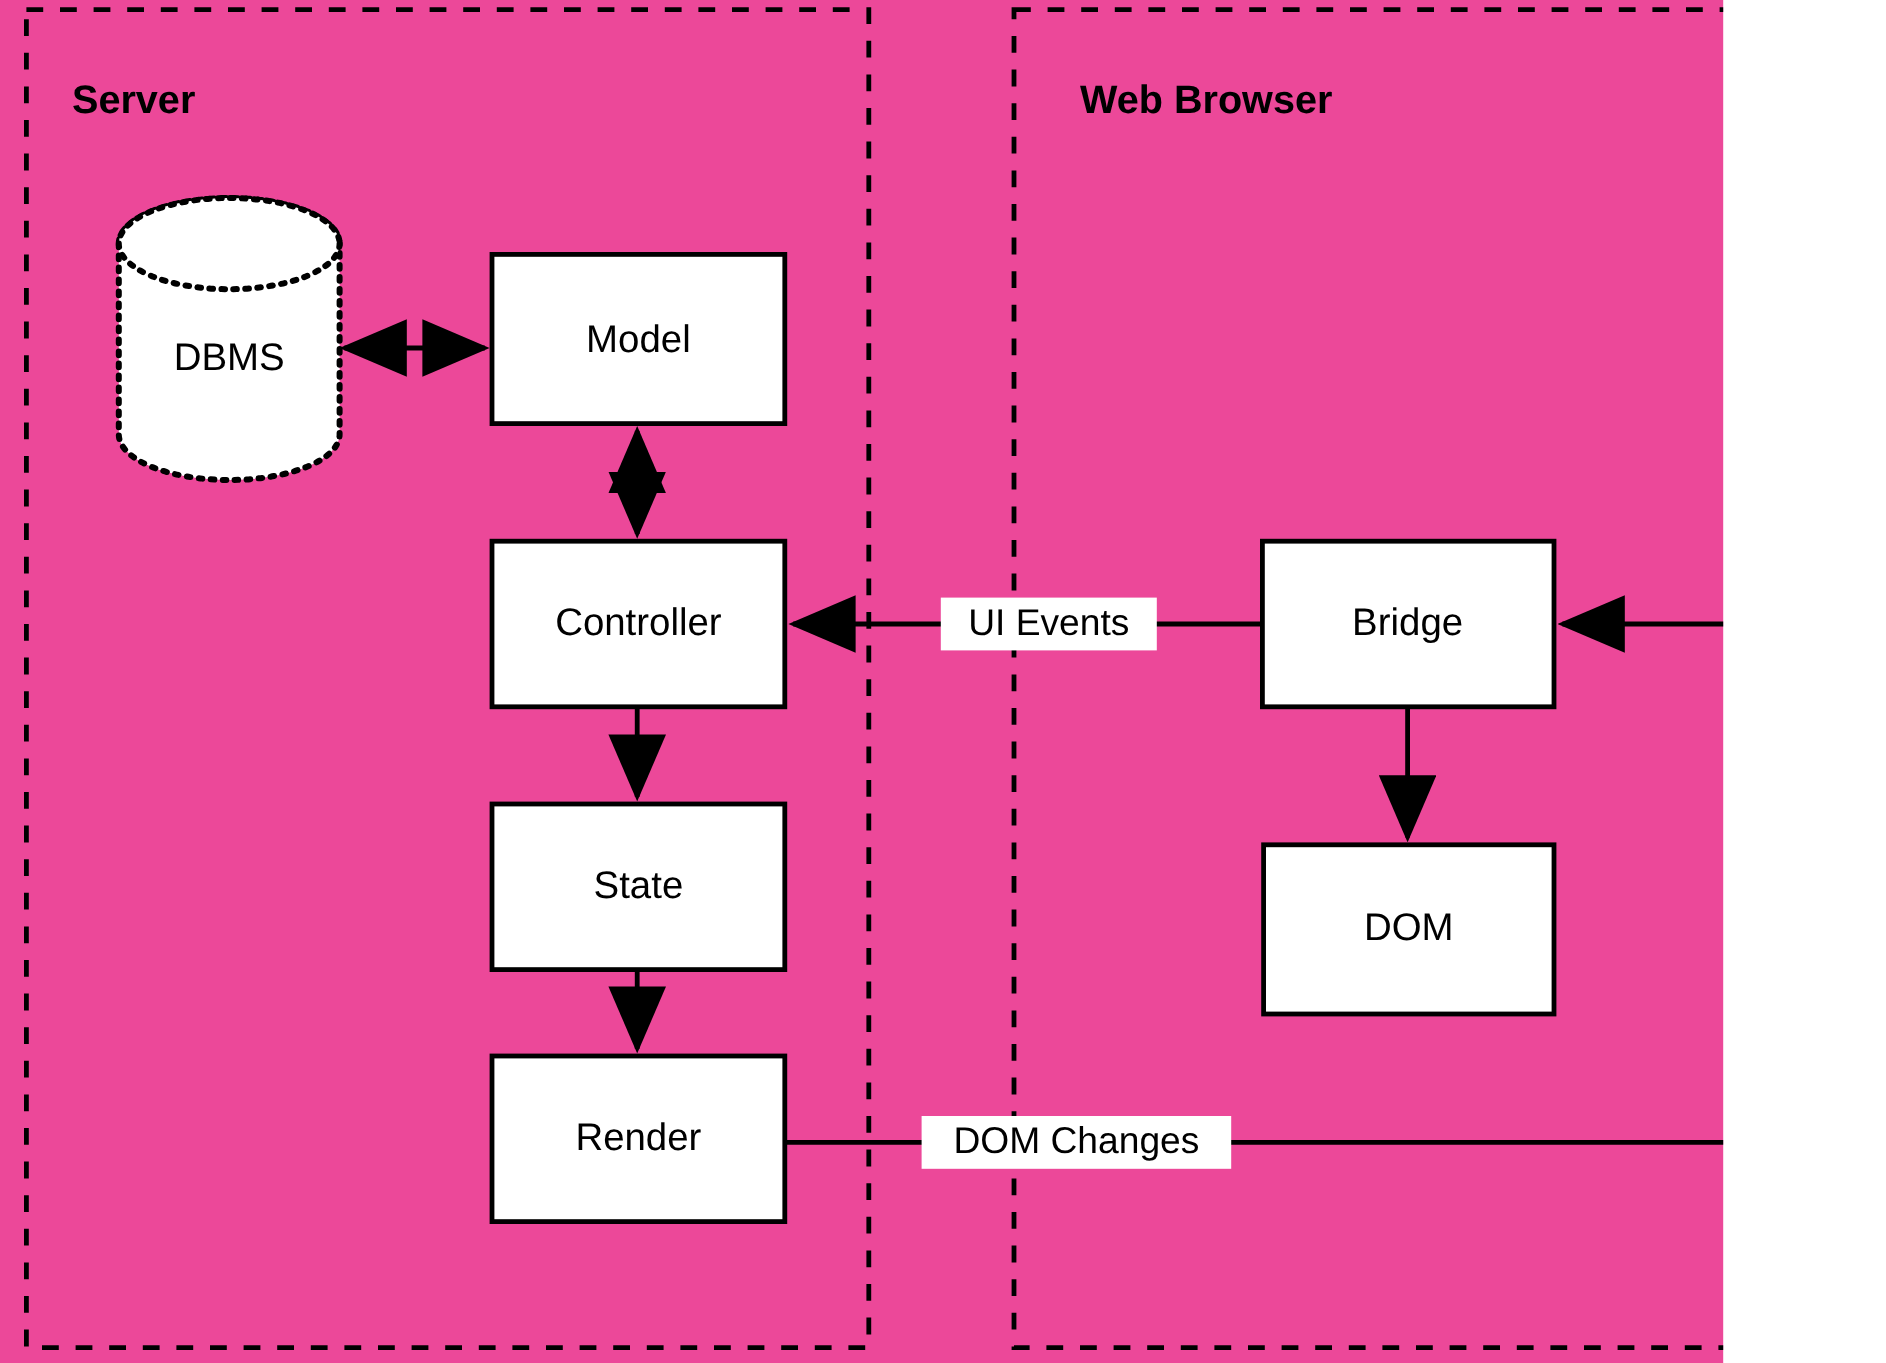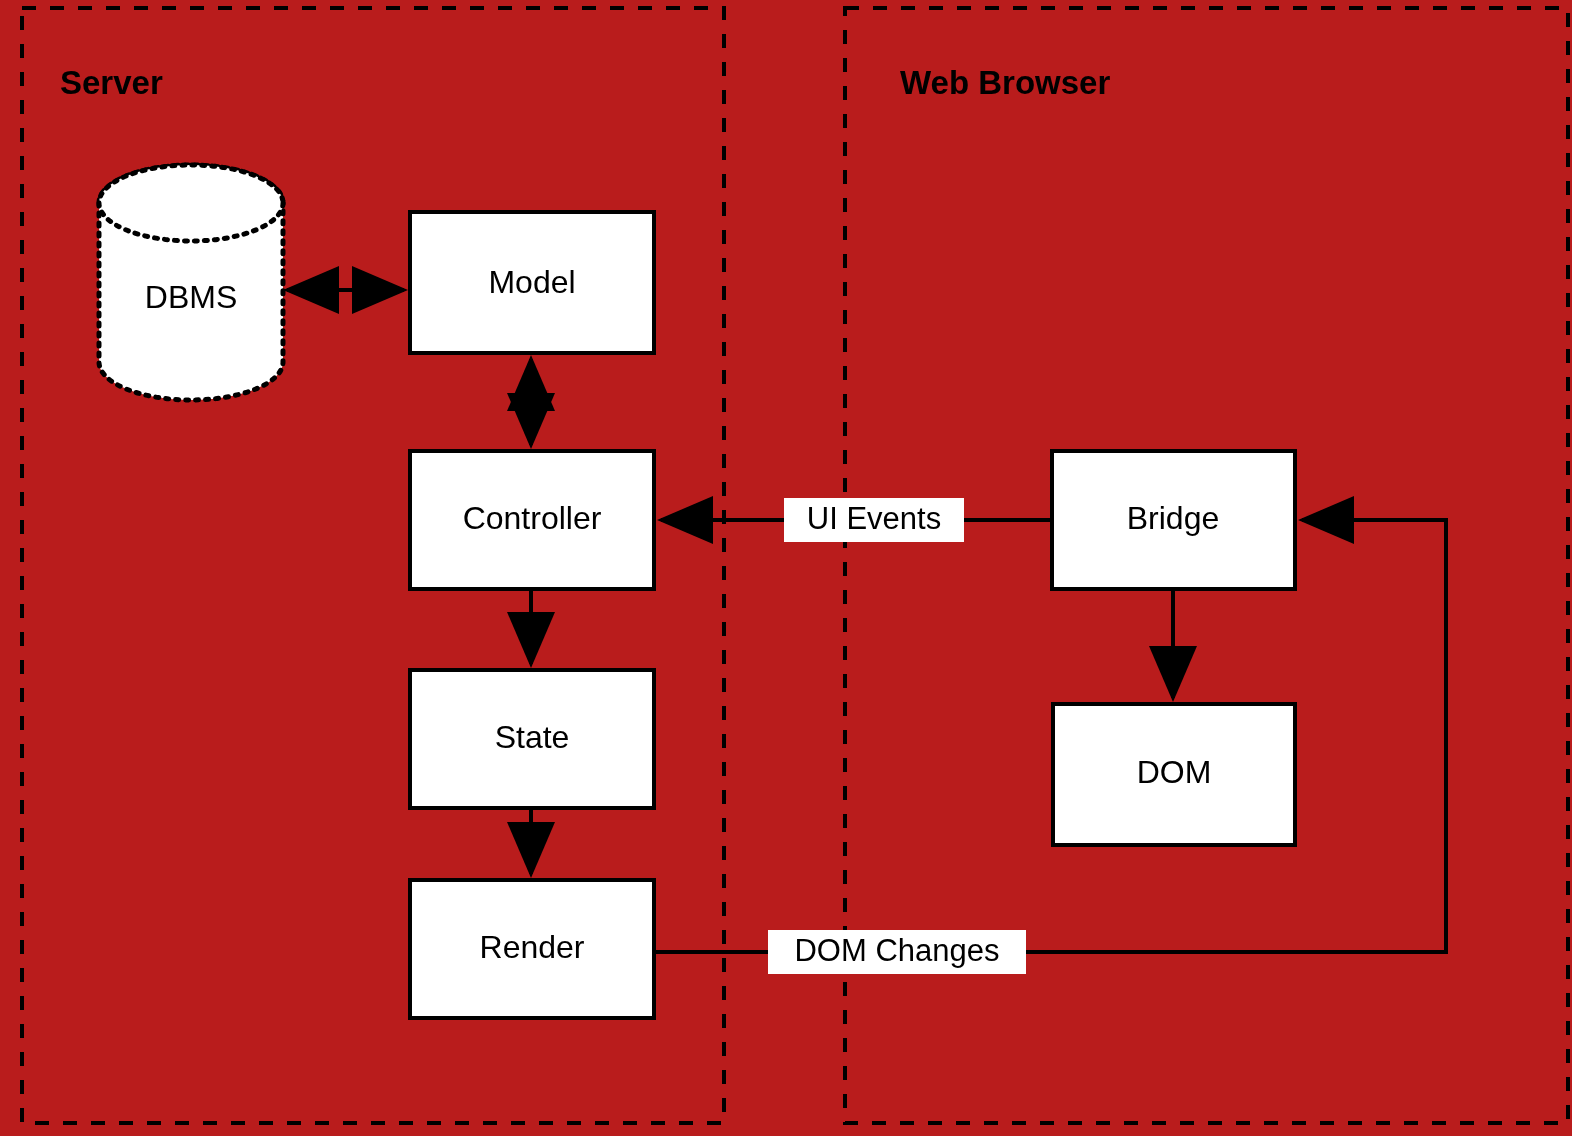--- a/index.html
+++ b/index.html
@@ -2,23 +2,23 @@
 <html><head>
 <meta charset="utf-8">
 <style>
   html, body {
     margin: 0;
     padding: 0;
     background: #ffffff;
   }
   #diagram-root {
     position: relative;
-    width: 1572px;
+    width: 1436px;
     height: 1136px;
-    background: #b91c1c;
+    background: #ec4899;
     font-family: "Liberation Sans", sans-serif;
     overflow: hidden;
   }
   #diagram-svg {
     position: absolute;
     top: 0;
     left: 0;
     width: 1572px;
     height: 1136px;
     display: block;

